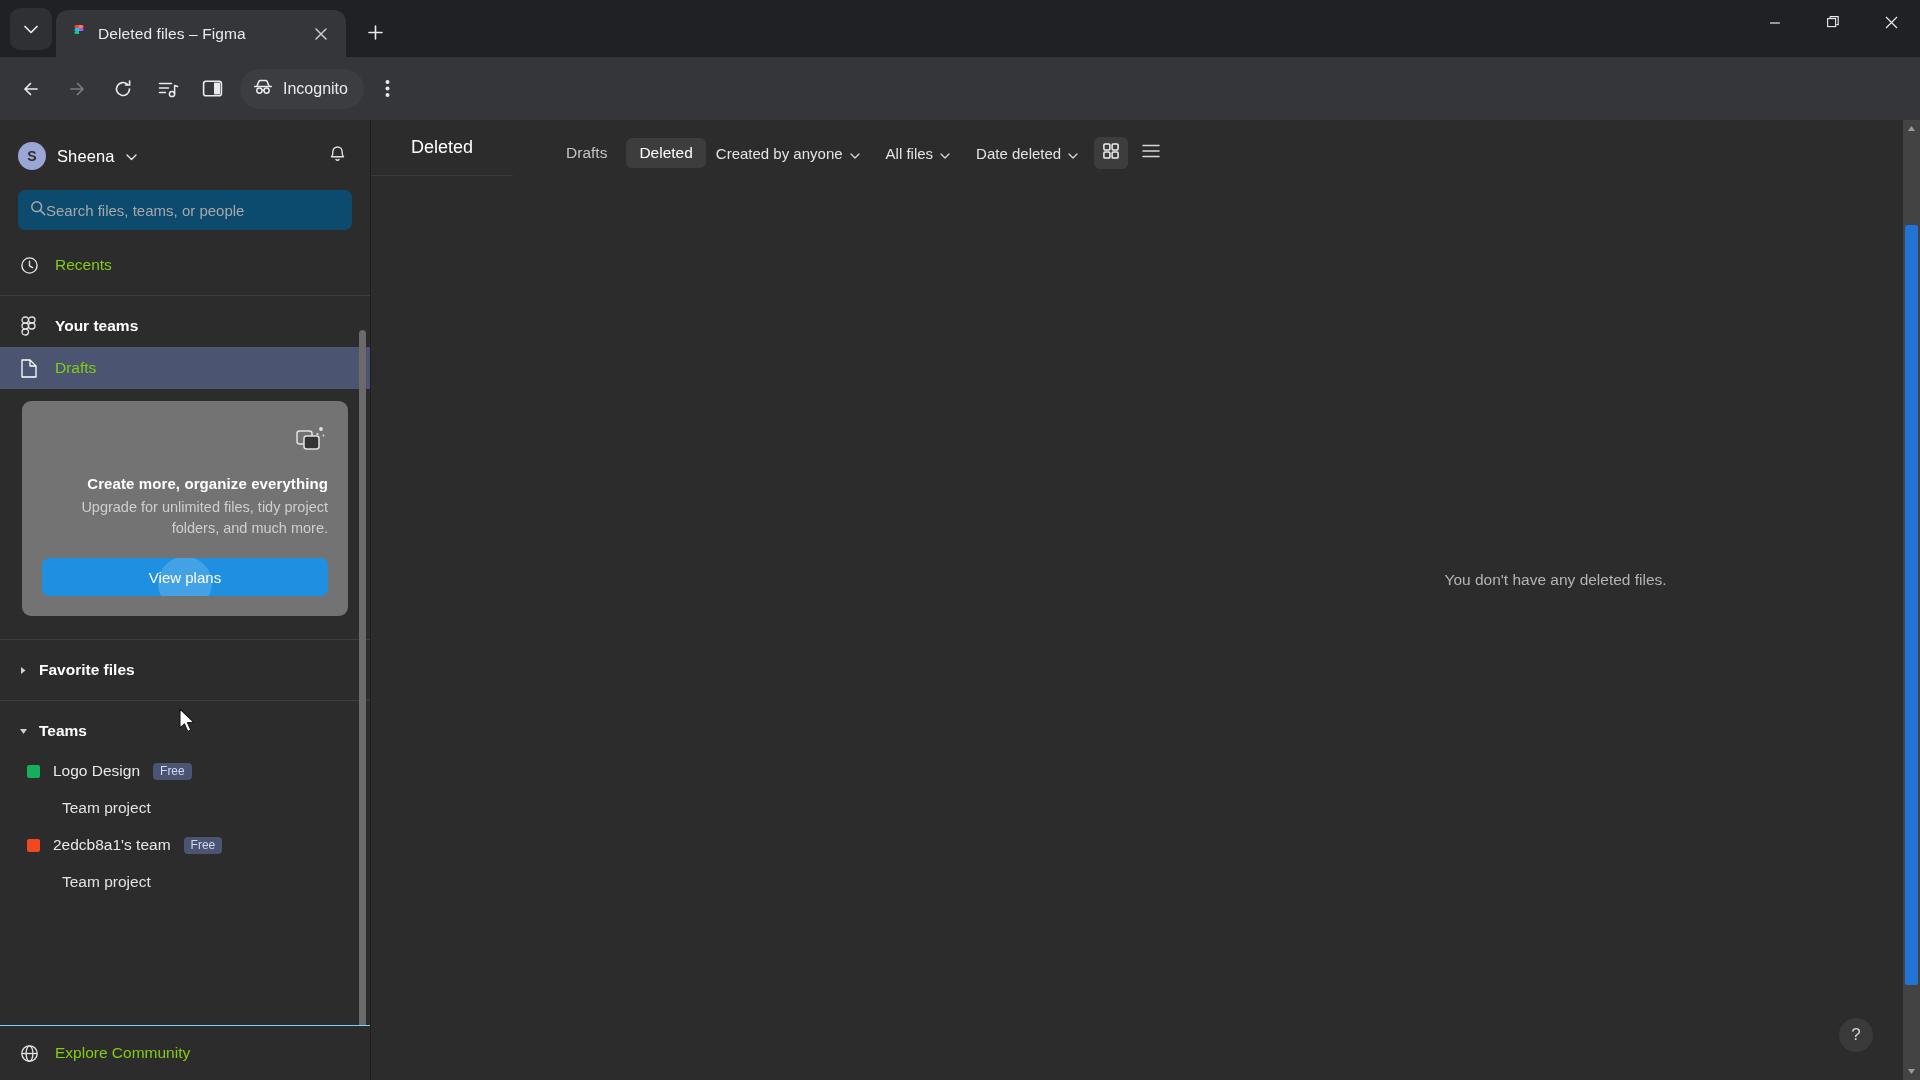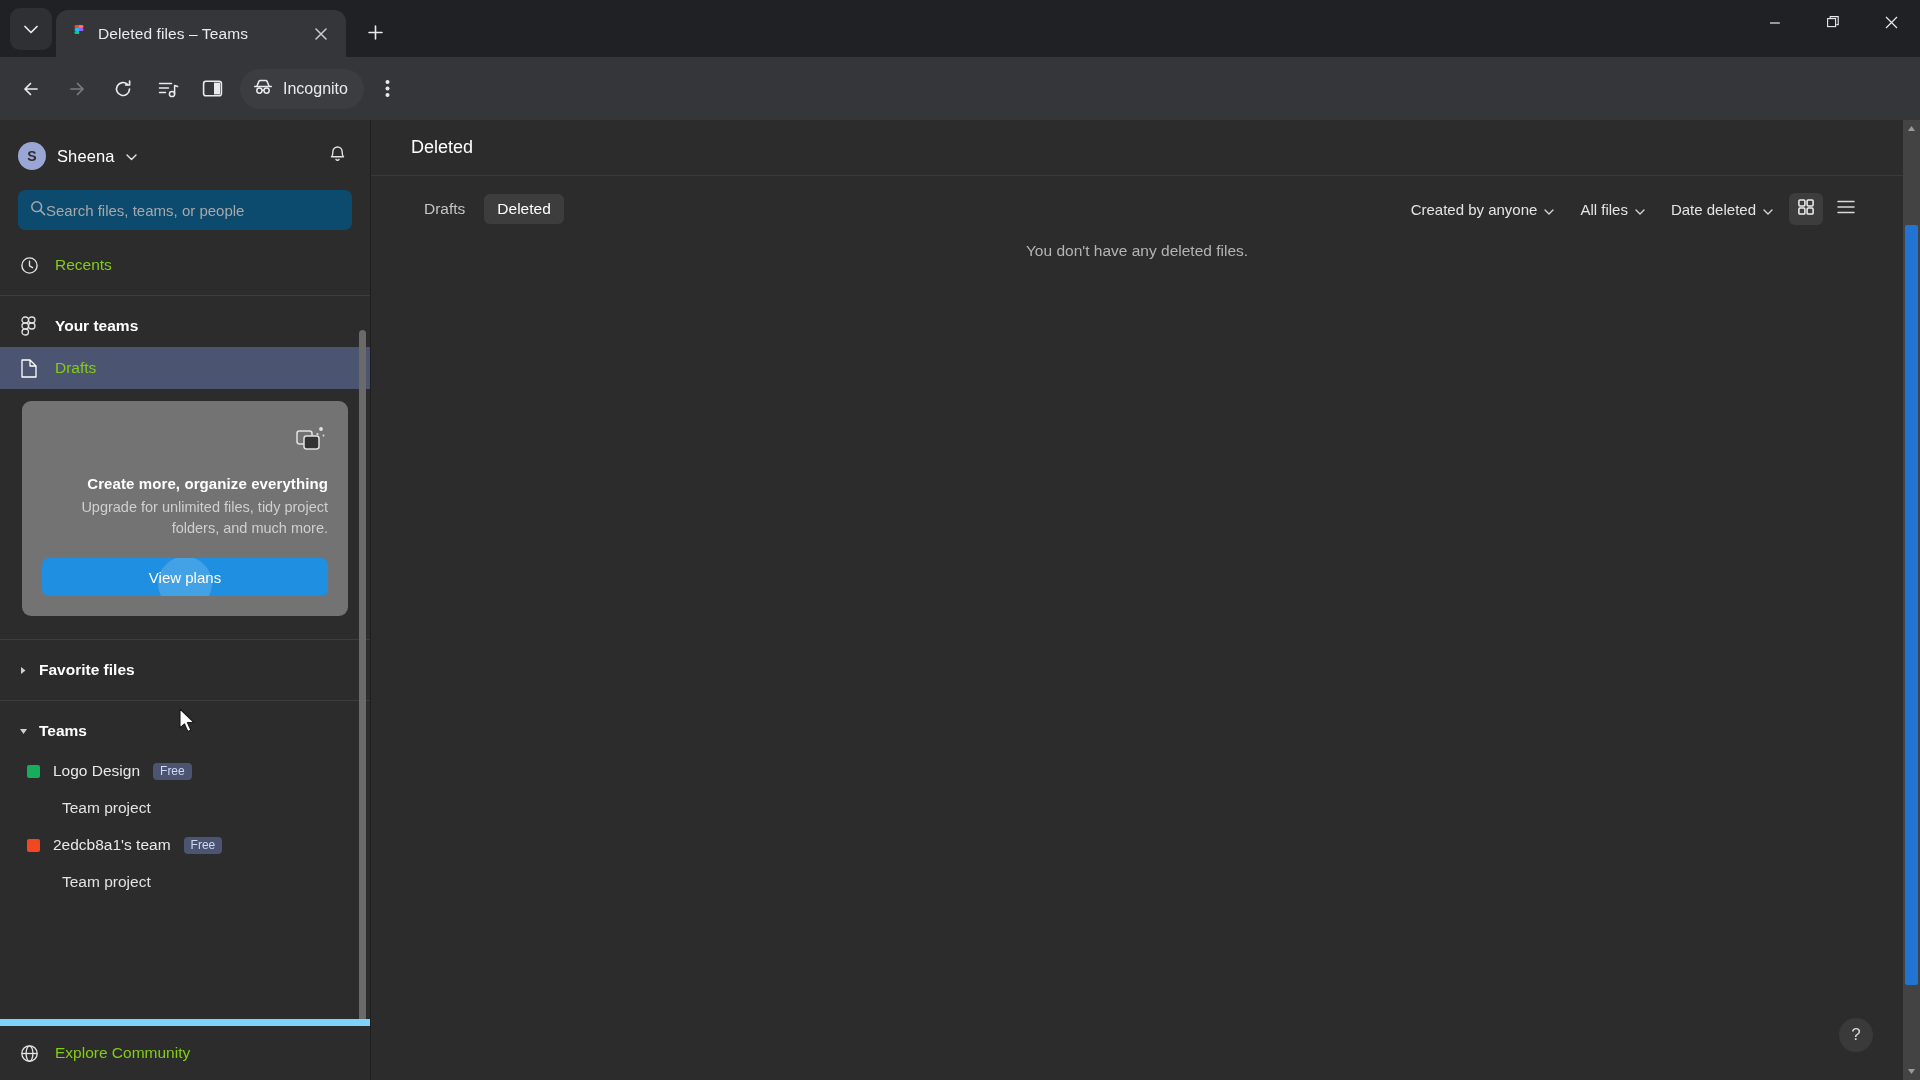--- a/index.html
+++ b/index.html
@@ -143,29 +143,29 @@
   .badge {
     font-size:12px; color:#cfd9f5; background:#4b5470; border-radius:4px;
     padding:2px 7px 3px 7px; line-height:1; font-weight:normal;
   }
   .proj-row {
     height:36px; display:flex; align-items:center; padding:0 18px 0 62px;
     cursor:pointer; font-size:15.5px; color:#e2e2e2;
   }
   .plusrow { height:42px; display:flex; align-items:center; gap:15px; padding:0 18px; cursor:pointer; font-size:15.5px; color:#e8e8e8; }
 
-  .sb-footer { border-top:7px solid #7dd3fc;text-align:right; }
+  .sb-footer { border-top:1px solid #7dd3fc;text-align:right; }
 
   .sb-scrollbar {
     position:absolute; right:4px; top:100px; width:7px; height:700px;
     background:#6a6a6a; border-radius:4px;
   }
 
   
-  #main { flex:1; display:flex; flex-direction:column; position:relative; background:#2c2c2c; min-width:0; }
+  #main { flex:1; display:flex; flex-direction:row; position:relative; background:#2c2c2c; min-width:0; }
   .main-title {
     height:56px; display:flex; align-items:center; padding:0 40px;
     font-size:18px; color:#fff; border-bottom:1px solid #3a3a3a;
   }
   .main-toolbar {
     height:66px; display:flex; align-items:center; padding:0 40px 0 40px; gap:0;
   }
   .tabs { display:flex; gap:6px; align-items:center; flex:1; }
   .ftab {
     height:30px; padding:0 13px; border-radius:6px; display:flex;
@@ -175,21 +175,21 @@
   .filters { display:flex; align-items:center; gap:6px; }
   .filter {
     height:32px; padding:0 10px; display:flex; align-items:center; gap:7px;
     font-size:15px; color:#e4e4e4; cursor:pointer; border-radius:6px;
   }
   .viewbtn {
     width:34px; height:32px; border-radius:6px; display:flex; align-items:center;
     justify-content:center; cursor:pointer;
   }
   .viewbtn.active { background:#3d3d3d; }
-  .empty-area { flex:1; display:flex; align-items:flex-start; justify-content:center; padding-bottom:40px;}
+  .empty-area { flex:1; display:flex; align-items:center; justify-content:center; padding-bottom:40px;}
   .empty-msg { font-size:15.5px; color:#b4b4b4; }
   .help-btn {
     position:absolute; right:30px; bottom:28px; width:34px; height:34px;
     border-radius:50%; background:#3a3a3a; display:flex; align-items:center;
     justify-content:center; font-size:17px; color:#d8d8d8; cursor:pointer;
   }
 
   
   .pagescroll {
     width:17px; flex:0 0 17px; background:#434343; display:flex;
@@ -220,21 +220,21 @@
     <div class="tab">
       <span class="favicon">
         <svg width="18" height="18" viewBox="0 0 12 18">
           <path d="M3 0h3v3H3a1.5 1.5 0 010-3z" fill="#f24e1e"></path>
           <path d="M6 0h3a1.5 1.5 0 010 3H6V0z" fill="#ff7262"></path>
           <path d="M6 3h3a1.5 1.5 0 010 3H6V3z" fill="#a259ff"></path>
           <path d="M3 3h3v3H3a1.5 1.5 0 010-3z" fill="#1abcfe"></path>
           <path d="M3 6h3v3H3a1.5 1.5 0 010-3z" fill="#0acf83"></path>
         </svg>
       </span>
-      <span class="tab-title">Deleted files – Teams</span>
+      <span class="tab-title">Deleted files – Figma</span>
       <span class="tab-close">
         <svg width="12" height="12" viewBox="0 0 12 12">
             <path d="M1 1l10 10M11 1L1 11" stroke="#c8ccd0" stroke-width="1.5" stroke-linecap="round"></path>
           </svg>
       </span>
     </div>
 
     <div class="new-tab">
       <svg width="15" height="15" viewBox="0 0 15 15">
           <path d="M7.5 1v13M1 7.5h13" stroke="#e8eaed" stroke-width="1.6" stroke-linecap="round"></path>

